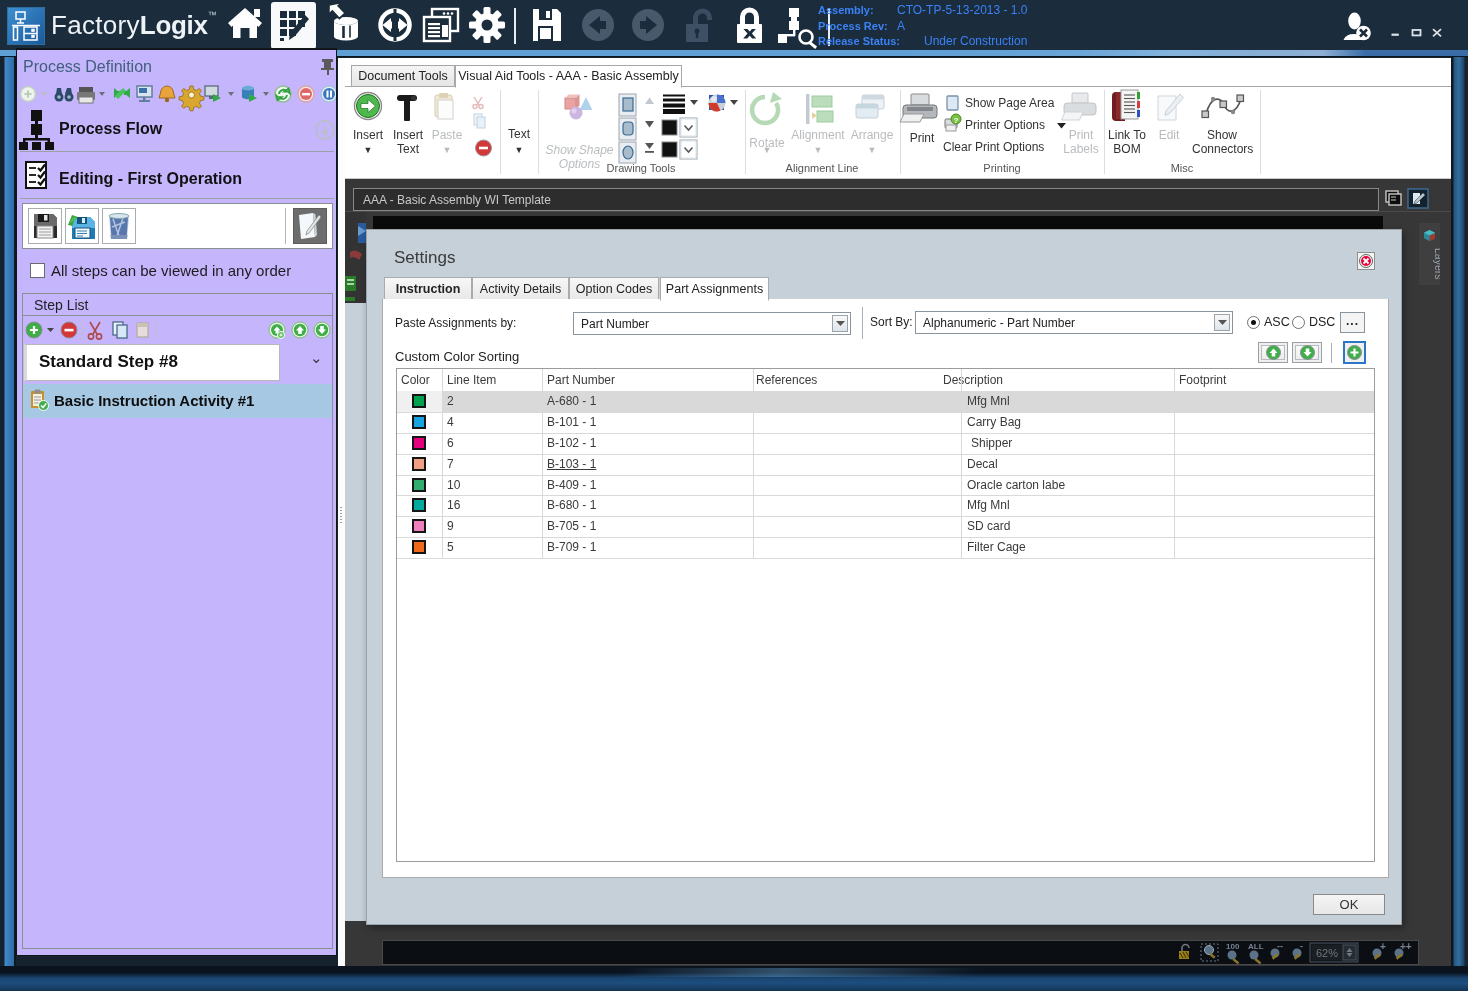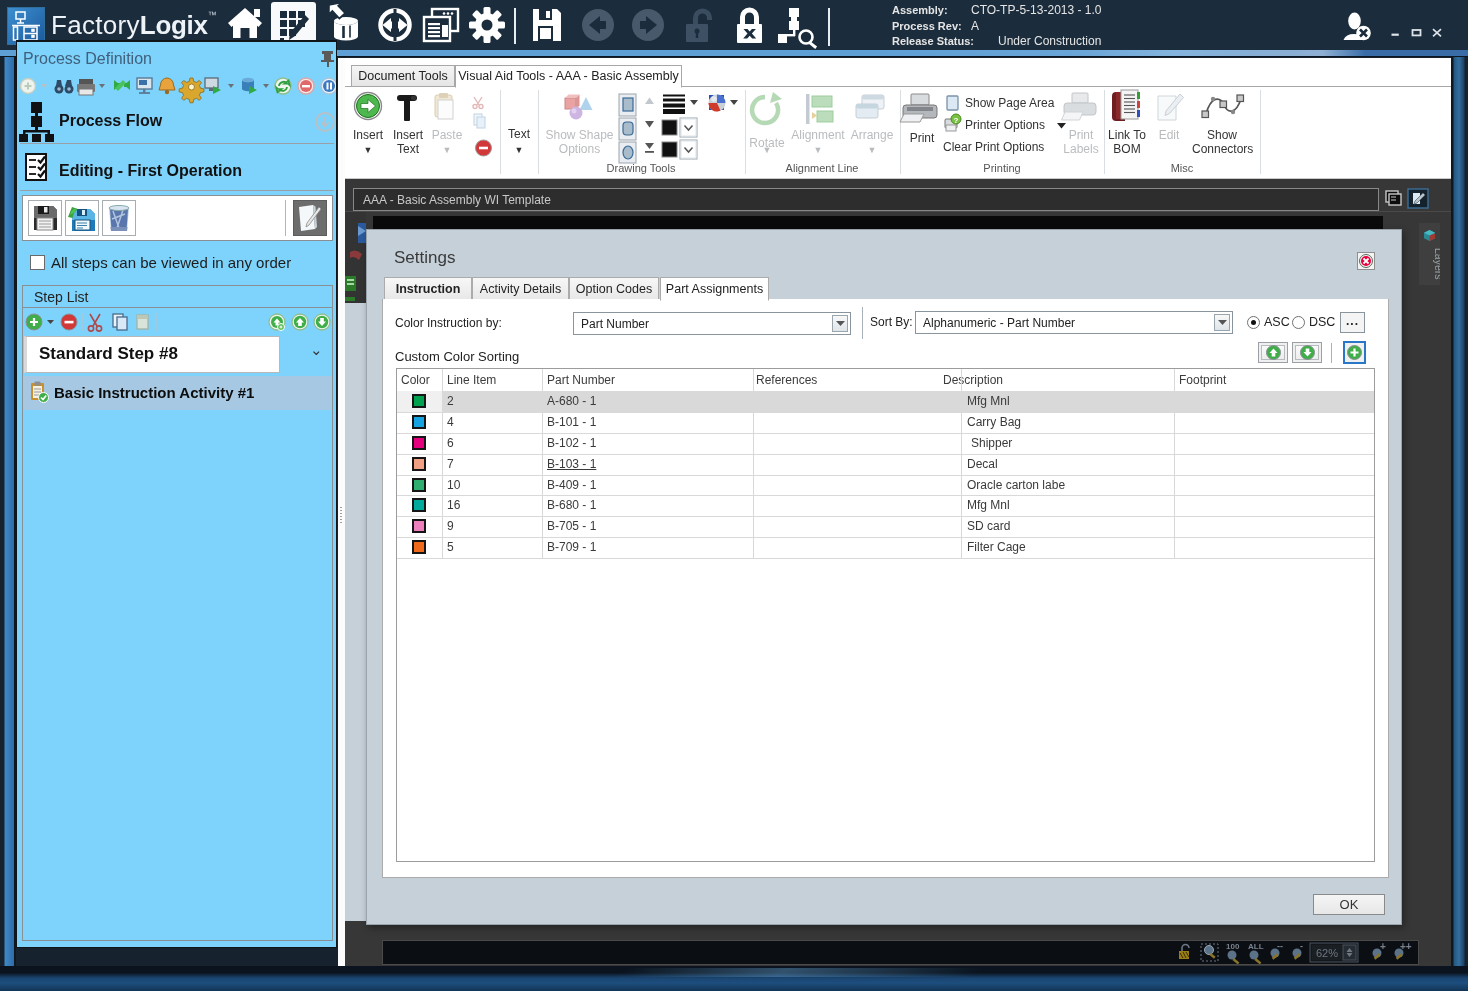--- a/index.html
+++ b/index.html
@@ -6,31 +6,31 @@
 html,body { width:1468px; height:991px; overflow:hidden; }
 body { font-family:"Liberation Sans", sans-serif; position:relative; background:#16222d; }
 .abs { position:absolute; }
 
 #titlebar { left:0; top:0; width:1468px; height:50px; background:#1b2c3c; }
 #logoTile { left:7px; top:7px; width:38px; height:38px; background:linear-gradient(135deg,#3d8ed0,#1a5a9c); border:1px solid #2e6fa0; }
 #brand { left:51px; top:10px; font-size:26px; color:#eef3f7; letter-spacing:-0.3px; }
 #brand .lt { font-weight:400; letter-spacing:0.3px; }
 #brand .bd { font-weight:700; }
 #brand sup { font-size:9px; vertical-align:16px; color:#cdd6dd; }
-#infoblock { left:892px; top:3px; color:#e5e5e5; font-size:12px; line-height:15.5px; white-space:nowrap; }
+#infoblock { left:818px; top:3px; color:#3b82f6; font-size:12px; line-height:15.5px; white-space:nowrap; }
 #infoblock b { display:inline-block; }
 
 #bluestrip { left:0; top:50px; width:1468px; height:7px; background:linear-gradient(to right,#5e9fd5 0,#5e9fd5 60%,#6fa8d8 80%,#3a6da8 93%,#3a6da8 100%); border-bottom:1px solid #0d1722; overflow:hidden; }
 
 #leftborder { left:0; top:57px; width:16px; height:913px; background:linear-gradient(to right,#16222d 0,#16222d 4px,#4089c8 5px,#2e6ca7 14px,#0e1821 14px); }
 #rightborder { left:1451px; top:57px; width:17px; height:913px; background:linear-gradient(to right,#0e1821 0,#0e1821 2px,#25567f 3px,#336f9f 8px,#1c4166 13px,#16222d 14px); }
 #bottombar { left:0; top:966px; width:1468px; height:25px; background:linear-gradient(to bottom,#0a131e 0,#0a131e 27%,#1a4570 48%,#1d4e7e 68%,#123455 100%); }
 #bottombar .streak { position:absolute; left:620px; top:2px; width:360px; height:9px; background:linear-gradient(to right, rgba(90,160,215,0) 0%, rgba(110,175,225,.4) 45%, rgba(90,160,215,0) 100%); transform:skewX(-55deg); }
 
-#leftpanel { left:16px; top:40px; width:321px; height:908px; background:#7dd3fc; border:1px solid #10151a; border-top:2px solid #10151a; }
+#leftpanel { left:16px; top:48px; width:321px; height:908px; background:#c4b5fd; border:1px solid #10151a; border-top:2px solid #10151a; }
 #splitter { left:338px; top:58px; width:7px; height:908px; background:#fcfcfc; }
 .lp { position:absolute; }
 #pdtitle { left:6px; top:8px; font-size:16px; color:#41607c; }
 #procflow { left:42px; top:70px; font-weight:700; font-size:16px; color:#111; }
 #editing { left:42px; top:120px; font-weight:700; font-size:16px; color:#111; }
 .hline { position:absolute; left:3px; width:314px; border-top:1px solid #9aa0a6; }
 #btnbox { left:5px; top:153px; width:311px; height:46px; border:1px solid #8a8f94; background:#fff; }
 .lbtn { position:absolute; top:4px; width:34px; height:36px; border:1px solid #a8adb2; background:#fff; }
 #chkrow { left:13px; top:212px; font-size:15px; color:#1c1c1c; height:20px; }
 #chkbox { position:absolute; left:0; top:1px; width:15px; height:15px; border:1px solid #6a6a6a; background:#fff; }
@@ -655,21 +655,21 @@
         <circle cx="888" cy="25" r="2.2" fill="#888"></circle>
       </g>
     </svg>
     <div class="ritem" style="left:3px;top:41px;width:40px;">Insert</div>
     <div class="ritem" style="left:3px;top:56px;width:40px;font-size:9px;">▼</div>
     <div class="ritem" style="left:43px;top:41px;width:40px;">Insert<br>Text</div>
     <div class="ritem gray" style="left:82px;top:41px;width:40px;">Paste</div>
     <div class="ritem gray" style="left:82px;top:56px;width:40px;font-size:9px;">▼</div>
     <div class="ritem" style="left:154px;top:40px;width:40px;">Text</div>
     <div class="ritem" style="left:154px;top:56px;width:40px;font-size:9px;">▼</div>
-    <div class="ritem gray" style="left:198px;top:41px;width:73px;">Show Shape<br>Options</div>
+    <div class="ritem gray" style="left:198px;top:56px;width:73px;font-style:italic;">Show Shape<br>Options</div>
     <div class="ritem gray" style="left:402px;top:49px;width:40px;">Rotate</div>
     <div class="ritem gray" style="left:402px;top:56px;width:40px;font-size:9px;">▼</div>
     <div class="ritem gray" style="left:443px;top:41px;width:60px;">Alignment</div>
     <div class="ritem gray" style="left:443px;top:56px;width:60px;font-size:9px;">▼</div>
     <div class="ritem gray" style="left:497px;top:41px;width:60px;">Arrange</div>
     <div class="ritem gray" style="left:497px;top:56px;width:60px;font-size:9px;">▼</div>
     <div class="ritem" style="left:557px;top:44px;width:40px;">Print</div>
     <div class="ritem" style="left:620px;top:9px;">Show Page Area</div>
     <div class="ritem" style="left:620px;top:31px;">Printer Options</div>
     <div class="ritem" style="left:598px;top:53px;">Clear Print Options</div>
@@ -779,21 +779,21 @@
     <circle cx="8" cy="8" r="6.5" fill="none" stroke="#5a6a5a" stroke-width="1"></circle>
     <circle cx="8" cy="8" r="5" fill="#e8003c"></circle>
     <path d="M5.5 5.5 l5 5 M10.5 5.5 l-5 5" stroke="#fff" stroke-width="1.8"></path>
   </svg>
     </div>
   <div class="dtab2" style="left:17px;width:88px; font-weight:700;">Instruction</div>
   <div class="dtab2" style="left:105px;width:97px;">Activity Details</div>
   <div class="dtab2" style="left:202px;width:90px;">Option Codes</div>
   <div class="dtab2" style="left:293px;width:109px; background:#fff; border-bottom:1px solid #fff; z-index:3; height:24px;">Part Assignments</div>
   <div id="dpage">
-    <div class="dp" style="left:12px; top:17px;">Color Instruction by:</div>
+    <div class="dp" style="left:12px; top:17px;">Paste Assignments by:</div>
     <div class="combo" style="left:190px; top:13px; width:278px;">
         <span style="position:absolute;left:7px;top:4px;">Part Number</span>
         <span class="cb">
           <svg width="9" height="6">
             <path d="M0 0 L4.5 5 L9 0 Z" fill="#555"></path>
           </svg>
         </span>
       </div>
     <div style="position:absolute;left:479px;top:8px;width:1px;height:32px;background:#aab2b9;"></div>
     <div class="dp" style="left:487px; top:16px;">Sort By:</div>

